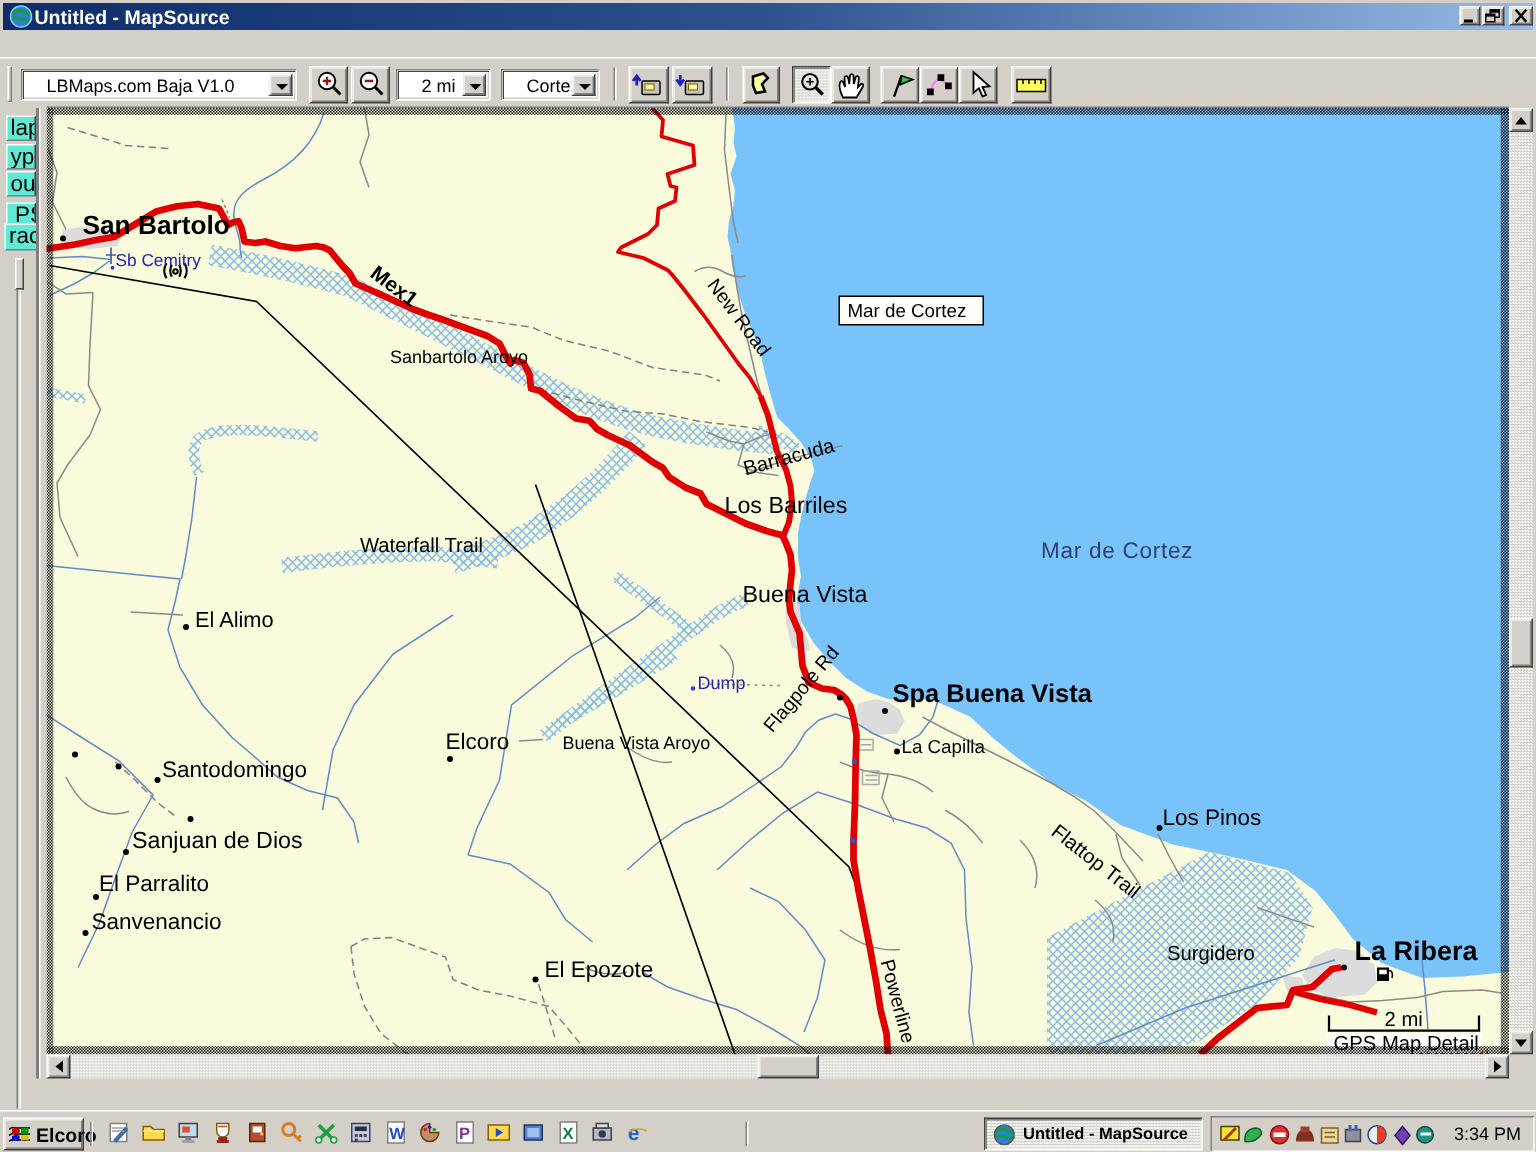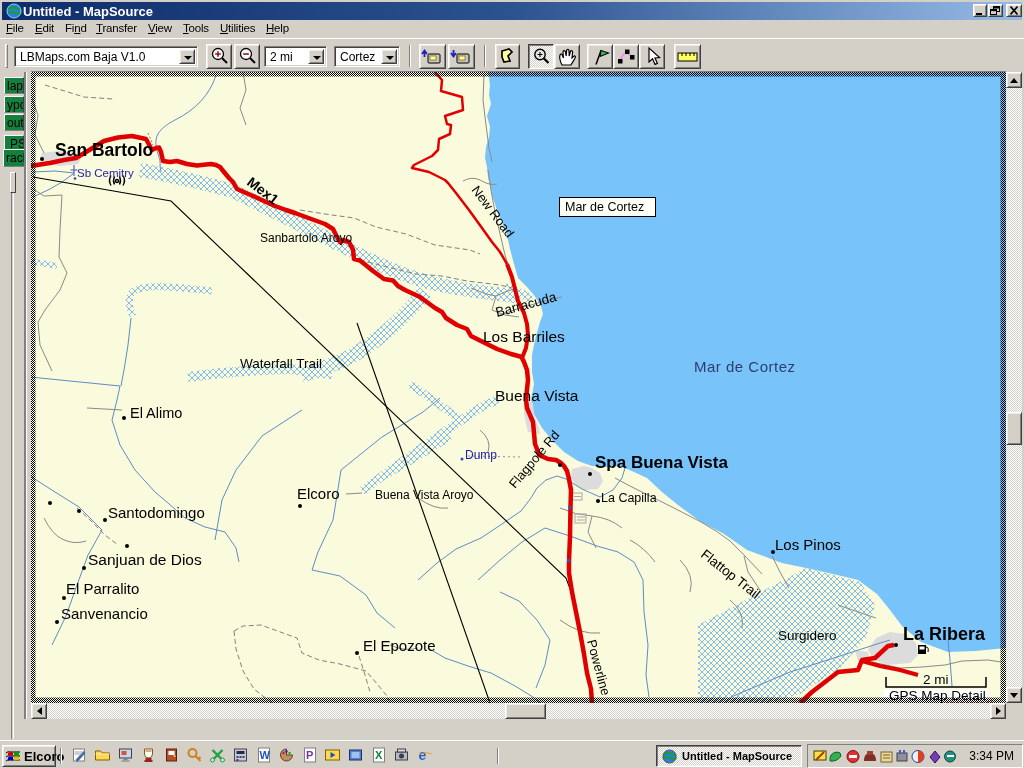--- a/index.html
+++ b/index.html
@@ -7,27 +7,27 @@
 #titlebar{position:absolute;left:2px;top:2px;width:1020px;height:18px;background:linear-gradient(90deg,#0e2c6a 0%,#2c5290 50%,#97bbe6 100%);color:#fff;font-weight:bold;font-size:13px}
 #titlebar .txt{position:absolute;left:21px;top:2px;letter-spacing:0px}
 .wbtn{position:absolute;top:2px;width:15px;height:13px;background:#d4d0c8;border:1px solid;border-color:#fff #404040 #404040 #fff;box-shadow:inset 1px 1px 0 #ecebe6, inset -1px -1px 0 #808080;font-size:9px;text-align:center;color:#000;line-height:13px}
 #menubar{position:absolute;left:0;top:20px;width:1024px;height:18px;background:#d4d0c8;font-size:11.5px;letter-spacing:-0.2px;color:#000}
 #menubar span{position:absolute;top:2px}
 #menubar u{text-decoration:underline}
 #toolbar{position:absolute;left:0;top:38px;width:1024px;height:34px;background:#d4d0c8;border-top:1px solid #fff}
 .tbtn{position:absolute;top:5px;height:25px;background:#d4d0c8;border:1px solid;border-color:#fff #404040 #404040 #fff;box-shadow:inset 1px 1px 0 #ecebe6, inset -1px -1px 0 #808080}
 .tbtn.pressed{border-color:#404040 #fff #fff #404040;box-shadow:inset 1px 1px 0 #808080, inset -1px -1px 0 #ecebe6;background:repeating-conic-gradient(#fff 0 25%,#d4d0c8 0 50%) 0 0/2px 2px}
 .combo{position:absolute;top:7px;height:21px;background:#fff;border:1px solid;border-color:#808080 #fff #fff #808080;box-shadow:inset 1px 1px 0 #404040, inset -1px -1px 0 #d4d0c8;font-size:12px}
-.combo .ct{position:absolute;left:5px;top:3px;white-space:nowrap}
+.combo .ct{position:absolute;left:16px;top:3px;white-space:nowrap}
 .combo .cb{position:absolute;right:2px;top:2px;bottom:2px;width:16px;background:#d4d0c8;border:1px solid;border-color:#fff #404040 #404040 #fff;box-shadow:inset 1px 1px 0 #ecebe6, inset -1px -1px 0 #808080}
 .cb:after{content:"";position:absolute;left:4px;top:6px;border:4px solid transparent;border-top:4px solid #000}
 .sep{position:absolute;top:6px;width:2px;height:22px;border-left:1px solid #808080;border-right:1px solid #fff}
 #grip{position:absolute;left:5px;top:5px;width:3px;height:24px;border:1px solid;border-color:#fff #808080 #808080 #fff}
 #leftpanel{position:absolute;left:2px;top:72px;width:29px;height:647px;background:#d4d0c8}
-.vtab{position:absolute;left:2px;width:20px;height:17px;background:#15803d;border:1px solid;border-color:#fff #404040 #808080 #fff;font-size:12px;overflow:hidden;color:#000;padding-left:2px;line-height:16px}
+.vtab{position:absolute;left:2px;width:20px;height:17px;background:#5eead4;border:1px solid;border-color:#fff #404040 #808080 #fff;font-size:15px;overflow:hidden;color:#000;padding-left:2px;line-height:16px}
 #vgroove{position:absolute;left:9px;top:100px;width:3px;height:610px;border:1px solid;border-color:#808080 #fff #fff #808080}
 #vthumb{position:absolute;left:8px;top:100px;width:6px;height:21px;background:#d4d0c8;border:1px solid;border-color:#fff #404040 #404040 #fff}
 .sbar{position:absolute;background:repeating-conic-gradient(#fff 0 25%,#d4d0c8 0 50%) 0 0/2px 2px}
 .sbtn{position:absolute;background:#d4d0c8;border:1px solid;border-color:#fff #404040 #404040 #fff;box-shadow:inset 1px 1px 0 #ecebe6, inset -1px -1px 0 #808080}
 .arr{position:absolute;width:0;height:0;border:4px solid transparent}
 #statusbar{position:absolute;left:2px;top:722px;width:1020px;height:18px;background:#d4d0c8;font-size:11px;color:#000}
 .spanel{position:absolute;top:1px;height:16px;border:1px solid;border-color:#808080 #fff #fff #808080;padding:1px 4px;white-space:nowrap}
 #taskbar{position:absolute;left:0;top:740px;width:1024px;height:28px;background:#d4d0c8;border-top:1px solid #fff;box-shadow:0 -1px 0 #d4d0c8}
 #startbtn{position:absolute;left:2px;top:4px;width:54px;height:22px;background:#d4d0c8;border:1px solid;border-color:#fff #404040 #404040 #fff;box-shadow:inset 1px 1px 0 #ecebe6, inset -1px -1px 0 #808080;font-weight:bold;font-size:13px}
 .tkbtn{position:absolute;top:4px;height:22px;background:#d4d0c8;border:1px solid;border-color:#fff #404040 #404040 #fff;box-shadow:inset 1px 1px 0 #ecebe6, inset -1px -1px 0 #808080;font-size:11px;white-space:nowrap;overflow:hidden}
@@ -49,30 +49,20 @@
         </svg></div>
     <div class="wbtn" style="left:986px"><svg width="13" height="11">
           <rect x="4.5" y="1.5" width="6" height="5" fill="none" stroke="#000"></rect>
           <rect x="4.5" y="1.5" width="6" height="2" fill="#000"></rect>
           <rect x="1.5" y="4.5" width="6" height="5" fill="#d4d0c8" stroke="#000"></rect>
           <rect x="1.5" y="4.5" width="6" height="1.6" fill="#000"></rect>
         </svg></div>
     <div class="wbtn" style="left:1004px;width:16px"><svg width="14" height="11">
           <path d="M3.5 1.5 L10.5 9.5 M10.5 1.5 L3.5 9.5" stroke="#000" stroke-width="1.7"></path>
         </svg></div>
-  </div>
-  <div id="menubar">
-    <span style="left:6px"><u>F</u>ile</span>
-    <span style="left:35px"><u>E</u>dit</span>
-    <span style="left:65px">Fi<u>n</u>d</span>
-    <span style="left:96px"><u>T</u>ransfer</span>
-    <span style="left:148px"><u>V</u>iew</span>
-    <span style="left:183px"><u>T</u>ools</span>
-    <span style="left:220px"><u>U</u>tilities</span>
-    <span style="left:266px"><u>H</u>elp</span>
   </div>
   <div id="toolbar">
     <div id="grip"></div>
     <div class="combo" style="left:14px;width:184px">
         <span class="ct">LBMaps.com Baja V1.0</span>
         <span class="cb"></span>
       </div>
     <div class="tbtn" style="left:206px;width:26px"><svg width="24" height="23" viewBox="0 0 24 23">
           <circle cx="11" cy="9" r="5.5" fill="#fff" stroke="#000" stroke-width="1.3"></circle>
           <path d="M15 13 L20 18" stroke="#000" stroke-width="2"></path>

